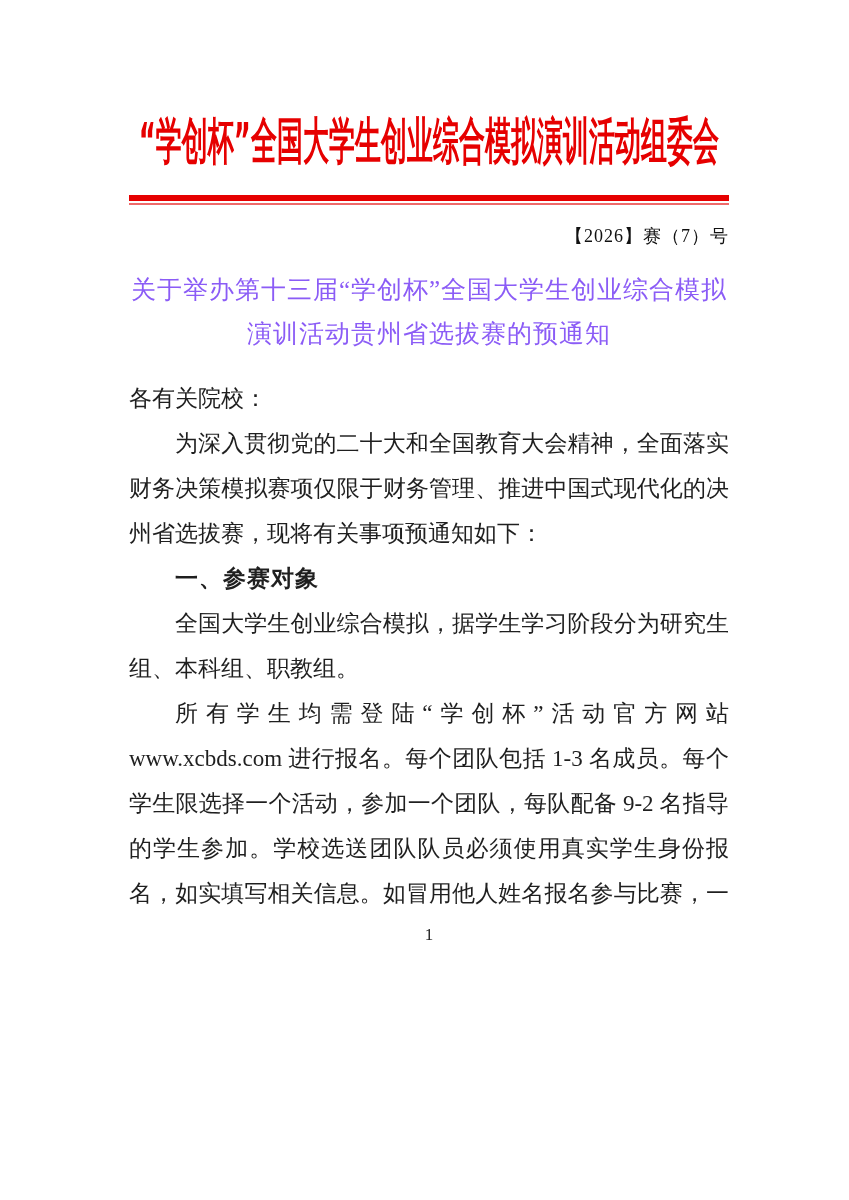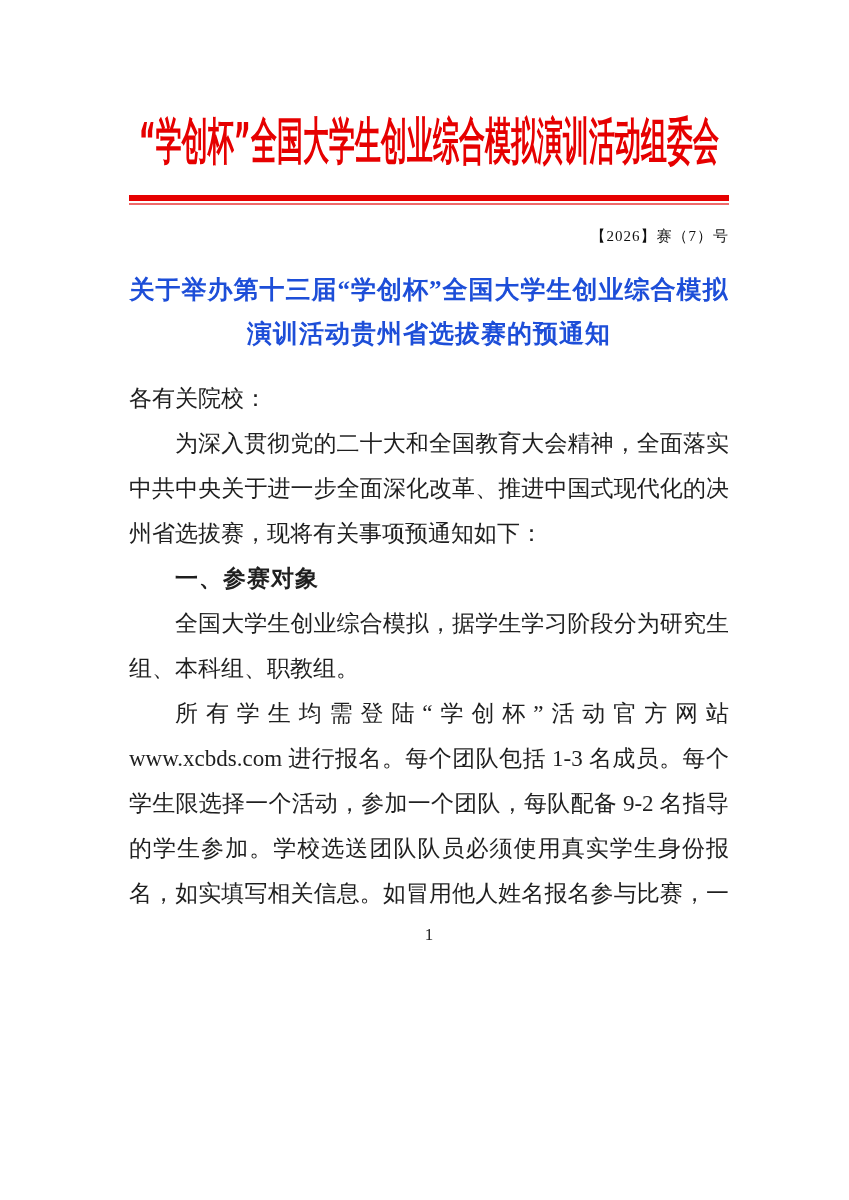--- a/index.html
+++ b/index.html
@@ -38,34 +38,34 @@
     letter-spacing: 0;
   }
   
   .red-rule { margin-top: 25px; }
   .rule-thick { height: 6px; background: #e60000; }
   .rule-thin  { height: 2px; background: #ef6a6a; margin-top: 2px; }
   
   .doc-number {
     margin-top: 17px;
     text-align: right;
-    font-size: 15px;
+    font-size: 18px;
     line-height: 28px;
     letter-spacing: 1px;
     color: #111111;
   }
   
   .doc-title {
     margin-top: 18px;
     text-align: center;
-    font-weight: bold;
+    font-weight: normal;
     font-size: 25px;
     line-height: 44px;
     letter-spacing: 1px;
-    color: #1d4ed8;
+    color: #8b5cf6;
   }
   
   .body-block { margin-top: 20px; }
   .line {
     height: 45px;
     line-height: 45px;
     font-size: 23px;
     white-space: nowrap;
     font-family: Liberation Serif, serif;
   }
@@ -109,21 +109,21 @@
     <div class="doc-number">【2026】赛（7）号</div>
 
     <div class="doc-title">
       <div>关于举办第十三届“学创杯”全国大学生创业综合模拟</div>
       <div>演训活动贵州省选拔赛的预通知</div>
     </div>
 
     <div class="body-block">
       <div class="line">各有关院校：</div>
       <div class="line j indent">为深入贯彻党的二十大和全国教育大会精神，全面落实</div>
-      <div class="line j">中共中央关于进一步全面深化改革、推进中国式现代化的决</div>
+      <div class="line j">财务决策模拟赛项仅限于财务管理、推进中国式现代化的决</div>
       <div class="line">州省选拔赛，现将有关事项预通知如下：</div>
       <div class="line heading indent">一、参赛对象</div>
       <div class="line j indent">全国大学生创业综合模拟，据学生学习阶段分为研究生</div>
       <div class="line">组、本科组、职教组。</div>
       <div class="line j indent">所有学生均需登陆“学创杯”活动官方网站</div>
       <div class="line j">www.xcbds.com 进行报名。每个团队包括 1-3 名成员。每个</div>
       <div class="line j">学生限选择一个活动，参加一个团队，每队配备 9-2 名指导</div>
       <div class="line j">的学生参加。学校选送团队队员必须使用真实学生身份报</div>
       <div class="line j">名，如实填写相关信息。如冒用他人姓名报名参与比赛，一</div>
     </div>

